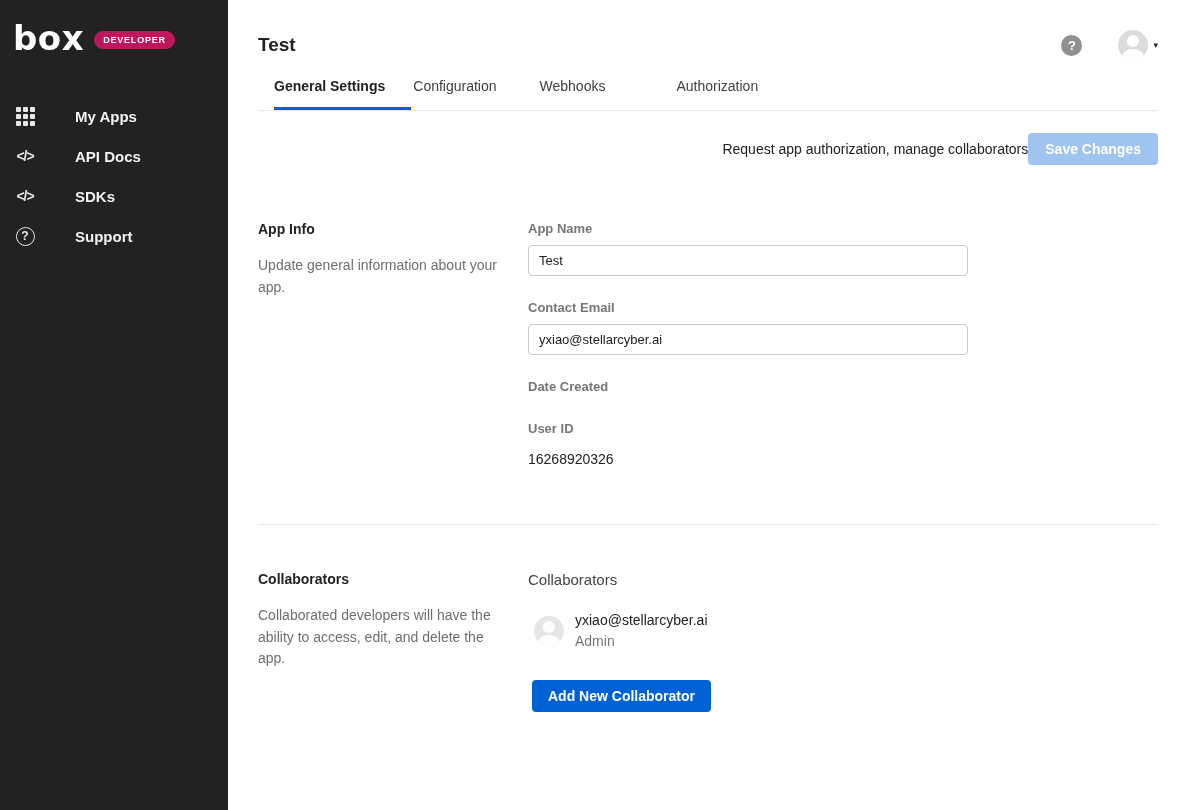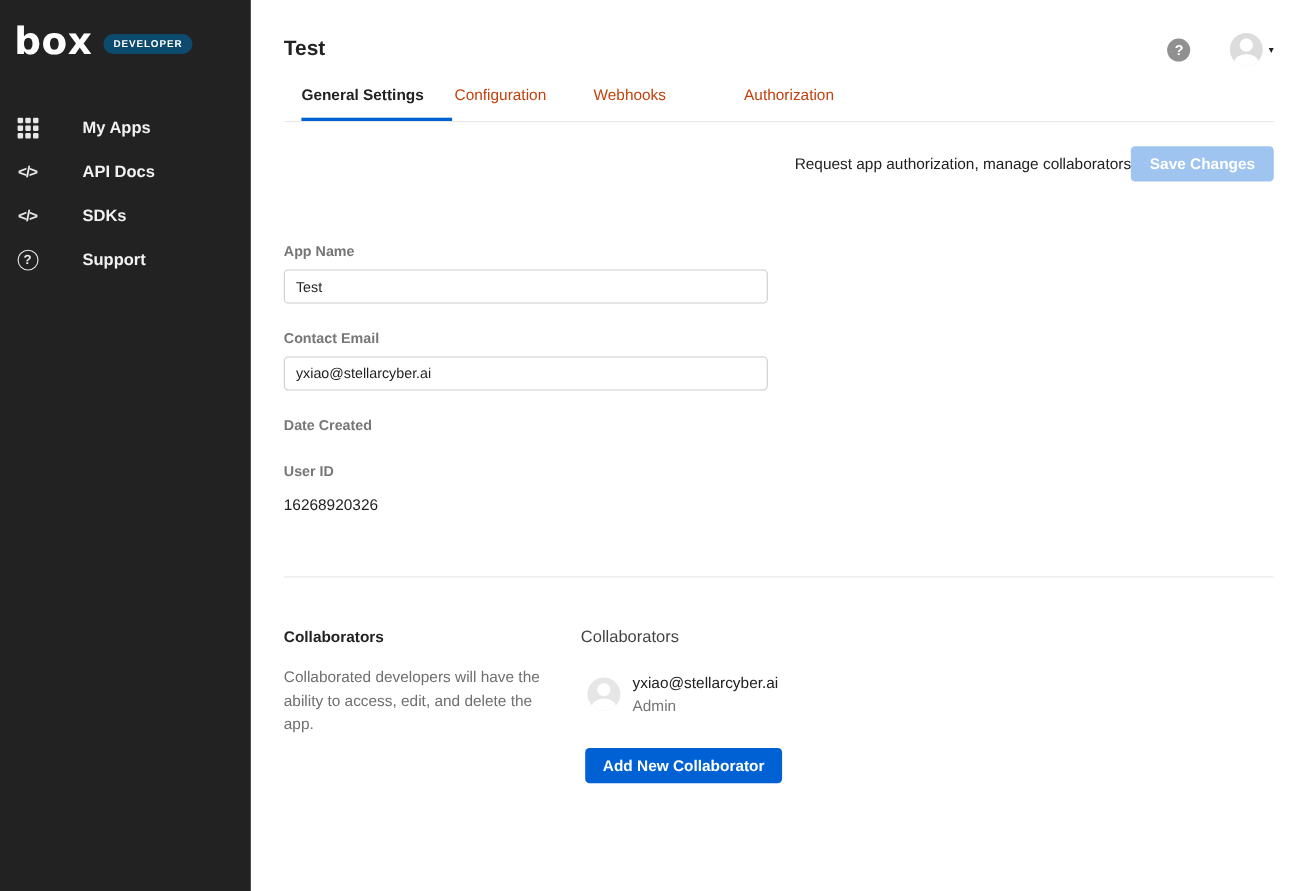--- a/index.html
+++ b/index.html
@@ -30,21 +30,21 @@
     color: #ffffff;
     font-size: 34px;
     font-weight: 700;
     letter-spacing: 0.5px;
     line-height: 1;
     font-family: "DejaVu Sans", sans-serif;
   }
   .dev-badge {
     margin-left: 10px;
     margin-top: 4px;
-    background: #0c4a6e;
+    background: #be185d;
     color: #ffffff;
     font-size: 9px;
     font-weight: 700;
     letter-spacing: 0.8px;
     border-radius: 9px;
     padding: 4px 9px;
   }
   .nav { display: flex; flex-direction: column; }
   .nav-item {
     display: flex;
@@ -140,21 +140,21 @@
   .caret { font-size: 9px; color: #222; margin-left: 5px; cursor: pointer; }
 
   
   .tabs {
     display: flex;
     border-bottom: 1px solid #e8e8e8;
     margin-top: 16px;
   }
   .tab {
     font-size: 14px;
-    color: #c2410c;
+    color: #404040;
     padding-bottom: 13px;
     cursor: pointer;
     white-space: nowrap;
   }
   .tab.active {
     color: #222222;
     font-weight: 700;
     border-bottom: 3px solid #0061d5;
     padding-right: 26px;
     margin-left: 16px;
@@ -369,20 +369,24 @@
     <div class="tab tab-webhooks">Webhooks</div>
     <div class="tab">Authorization</div>
   </div>
 
   <div class="subheader">
     <div class="subheader-text">Request app authorization, manage collaborators</div>
     <button class="save-btn">Save Changes</button>
   </div>
 
   <section class="section">
+    <div class="section-left">
+      <div class="section-heading">App Info</div>
+      <div class="section-desc">Update general information about your app.</div>
+    </div>
     <div class="section-right">
 
       <div class="field">
         <div class="field-label">App Name</div>
         <input class="text-input" type="text" value="Test" style="">
       </div>
 
       <div class="field">
         <div class="field-label">Contact Email</div>
         <input class="text-input" type="text" value="yxiao@stellarcyber.ai" style="">

